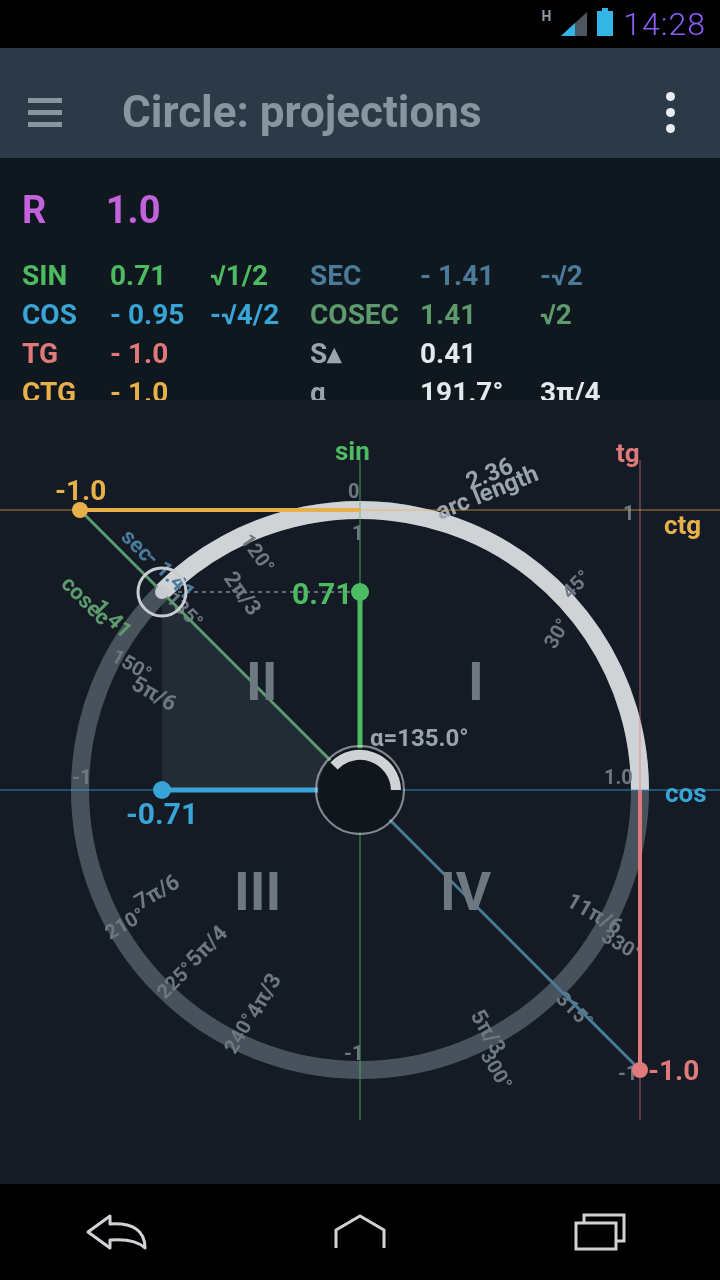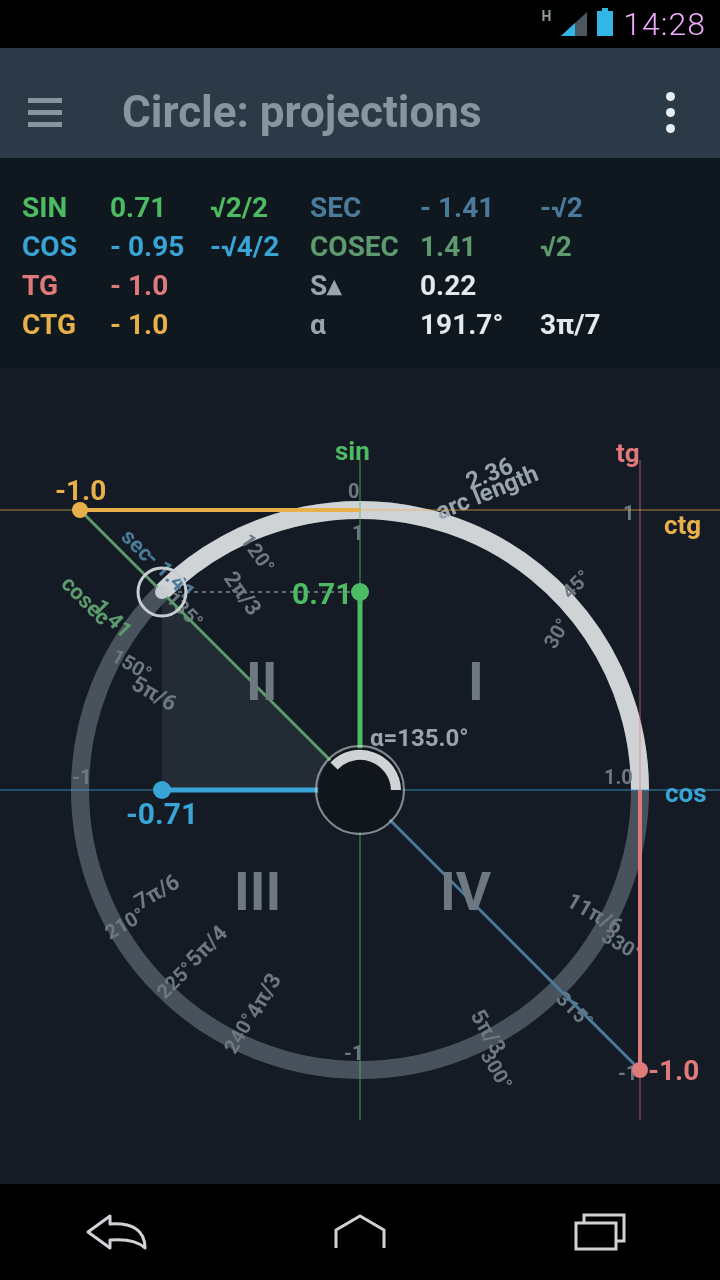--- a/index.html
+++ b/index.html
@@ -1,21 +1,21 @@
 <!DOCTYPE html>
 <html><head>
 <meta charset="utf-8">
 <style>
   * { margin: 0; padding: 0; box-sizing: border-box; }
   html, body { width: 720px; height: 1280px; background: #000; font-family: "Roboto", "Helvetica Neue", Arial, sans-serif; overflow: hidden; }
   .screen { position: relative; width: 720px; height: 1280px; background: #141b24; }
   
   .status-bar { position: absolute; top: 0; left: 0; right: 0; height: 48px; background: #000; display: flex; justify-content: flex-end; align-items: center; padding-right: 14px; gap: 10px; }
   .status-bar .sig { display: flex; align-items: flex-end; height: 24px; }
-  .status-bar .clock { color: #f0abfc; font-size: 32px; font-weight: 300; letter-spacing: 1px; }
+  .status-bar .clock { color: #8b5cf6; font-size: 32px; font-weight: 300; letter-spacing: 1px; }
   .status-bar .hspa { color: #8e9aa4; font-size: 14px; font-weight: 700; position: relative; top: -8px; }
   
   .app-bar { position: absolute; top: 48px; left: 0; right: 0; height: 128px; background: #2c3a47; display: flex; align-items: center; padding-left: 28px; }
   .app-bar .menu-stripes { width: 34px; display: flex; flex-direction: column; gap: 7px; }
   .app-bar .menu-stripes div { height: 5px; background: #8895a0; }
   .app-bar .title { color: #8895a0; font-size: 44px; font-weight: 700; margin-left: 60px; }
   .app-bar .overflow { position: absolute; right: 30px; top: 0; bottom: 0; width: 40px; display: flex; flex-direction: column; justify-content: center; align-items: center; gap: 7px; }
   .app-bar .overflow div { width: 9px; height: 9px; border-radius: 50%; background: #e8eef4; }
   
   .panel { position: absolute; top: 158px; left: 0; right: 0; background: #10181f; padding: 30px 22px 24px 22px; font-size: 30px; font-weight: 700; }
@@ -76,53 +76,57 @@
       </div>
     <div class="title">Circle: projections</div>
     <div class="overflow">
         <div></div>
         <div></div>
         <div></div>
       </div>
   </div>
 
   <div class="panel">
+    <div class="r-row">
+      <span class="lbl">R</span>
+      <span class="val">1.0</span>
+    </div>
     <table>
       <tbody>
           <tr>
         <td class="c-lab sin-c">SIN</td>
         <td class="c-val sin-c">0.71</td>
-        <td class="c-sym sin-c">√2/2</td>
+        <td class="c-sym sin-c">√1/2</td>
         <td class="c-lab2 sec-c">SEC</td>
         <td class="c-val2 sec-c">- 1.41</td>
         <td class="c-sym2 sec-c">-√2</td>
       </tr>
       <tr>
         <td class="c-lab cos-c">COS</td>
         <td class="c-val cos-c">- 0.95</td>
         <td class="c-sym cos-c">-√4/2</td>
         <td class="c-lab2 cosec-c">COSEC</td>
         <td class="c-val2 cosec-c">1.41</td>
         <td class="c-sym2 cosec-c">√2</td>
       </tr>
       <tr>
         <td class="c-lab tg-c">TG</td>
         <td class="c-val tg-c">- 1.0</td>
         <td class="c-sym tg-c"></td>
         <td class="c-lab2 grey-c">S▴</td>
-        <td class="c-val2 white-c">0.22</td>
+        <td class="c-val2 white-c">0.41</td>
         <td class="c-sym2"></td>
       </tr>
       <tr>
         <td class="c-lab ctg-c">CTG</td>
         <td class="c-val ctg-c">- 1.0</td>
         <td class="c-sym ctg-c"></td>
         <td class="c-lab2 grey-c">α</td>
         <td class="c-val2 white-c">191.7°</td>
-        <td class="c-sym2 white-c">3π/7</td>
+        <td class="c-sym2 white-c">3π/4</td>
       </tr>
     </tbody>
       </table>
   </div>
 
   <div id="stage">
     <svg class="diag" width="720" height="780" viewBox="0 0 720 780">
 
       <defs></defs>
 

